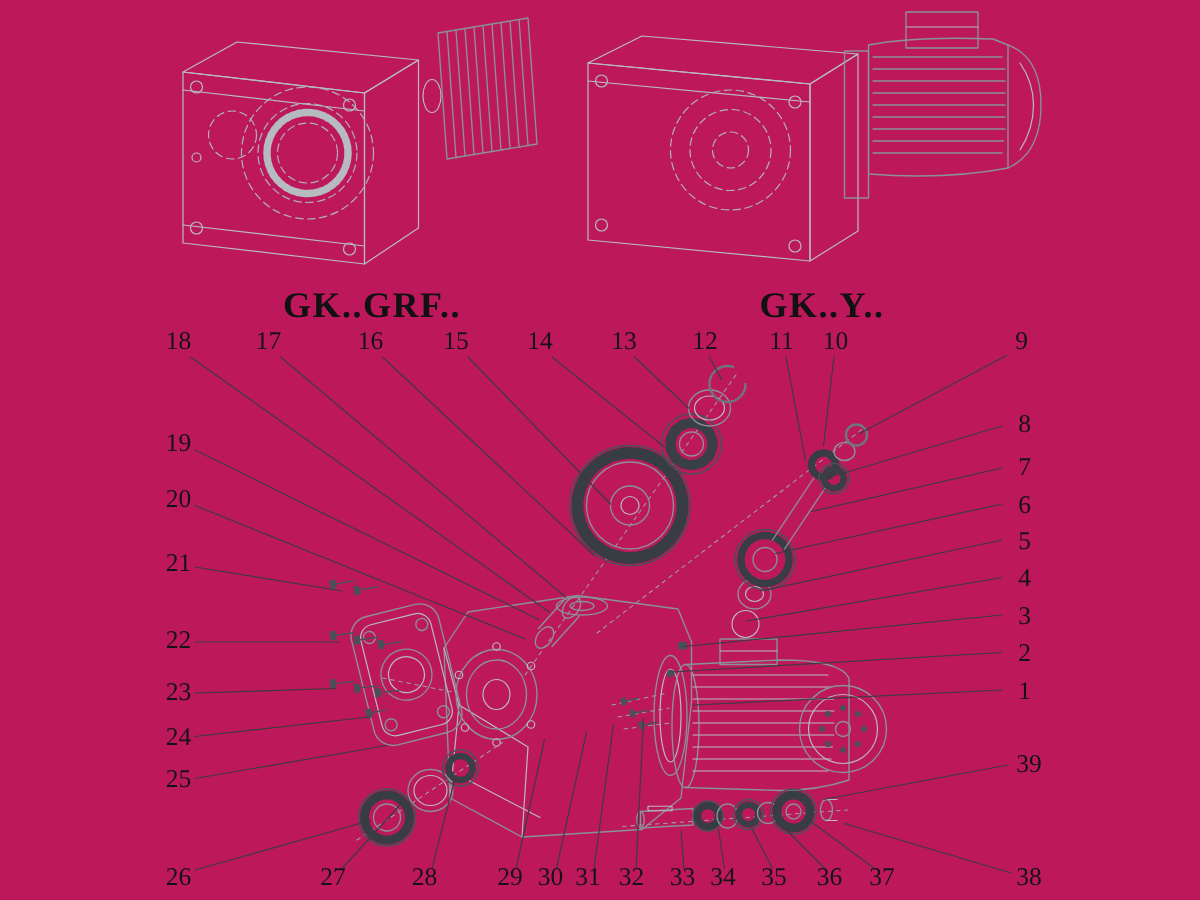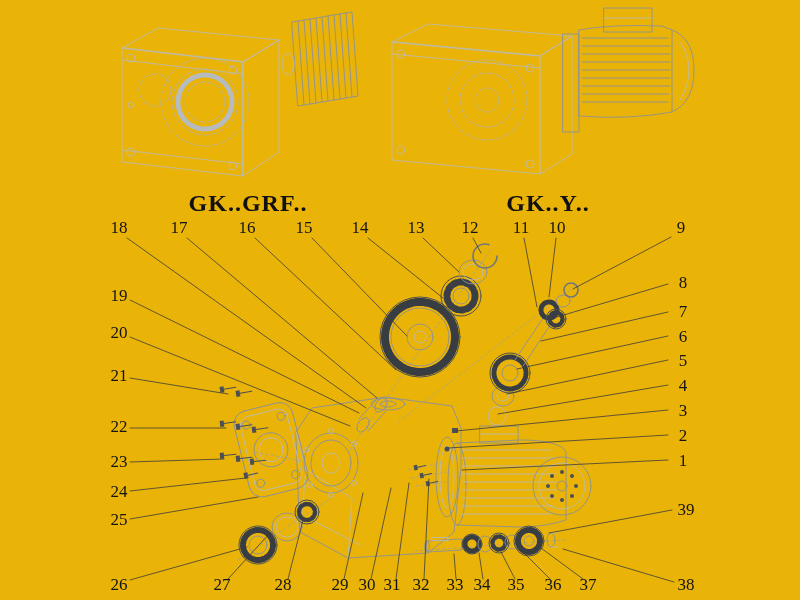--- a/index.html
+++ b/index.html
@@ -1,16 +1,16 @@
 <!DOCTYPE html>
 <html><head>
 <meta charset="utf-8">
 <style>
   html,body{margin:0;padding:0;background:#ffffff;}
-  #page{position:relative;width:800px;height:600px;background:#eab308;overflow:hidden;
+  #page{position:relative;width:800px;height:600px;background:#be185d;overflow:hidden;
         font-family:"Liberation Serif", serif;}
   svg{position:absolute;left:0;top:0;}
   svg *{fill:none;stroke-linecap:round;stroke-linejoin:round;}
   .ln-l{stroke:#b6bbc0;stroke-width:.8}
   .ln-m{stroke:#8a9198;stroke-width:.9}
   .ln-d{stroke:#4a5056;stroke-width:1}
   .fill-d{fill:#4a5056;stroke:none}
   .dash{stroke:#adb3b9;stroke-width:.8;stroke-dasharray:5 3}
   .dash-l{stroke:#9aa1a7;stroke-width:.7;stroke-dasharray:2.5 3}
   .teeth{stroke:#383d43;stroke-width:8;stroke-dasharray:2.6 2.1}

